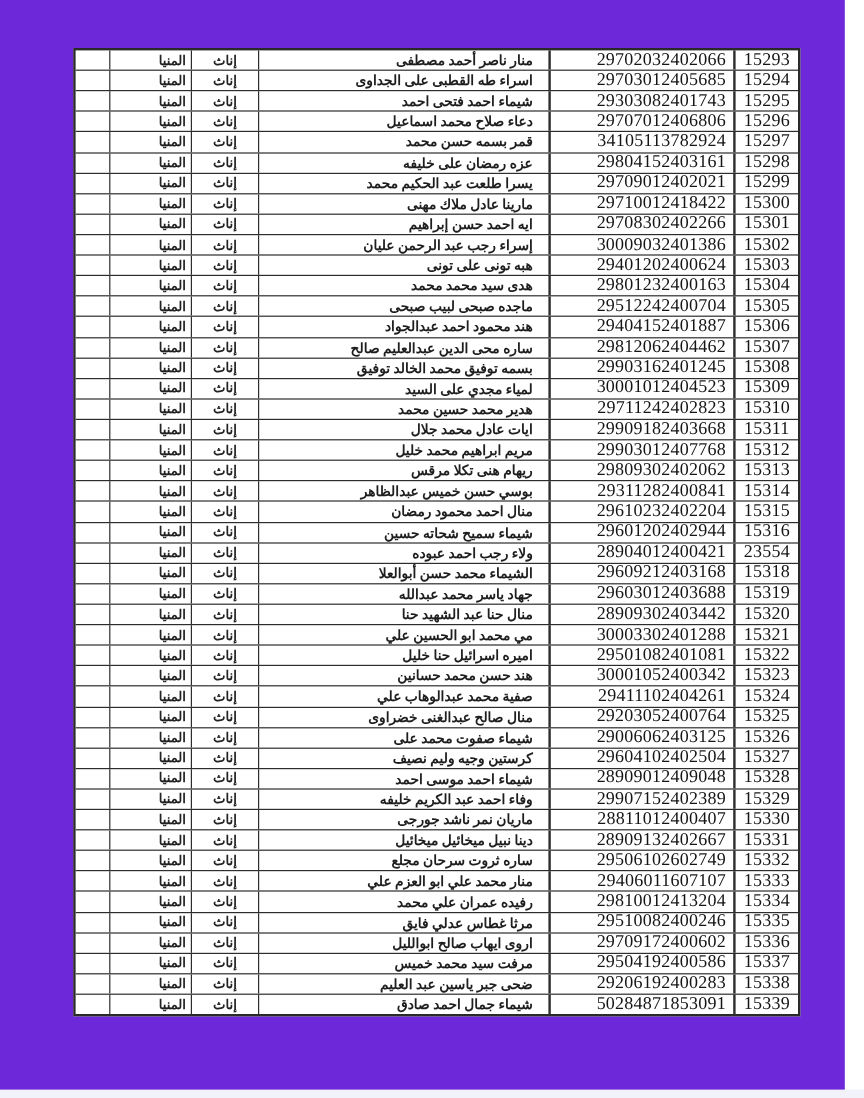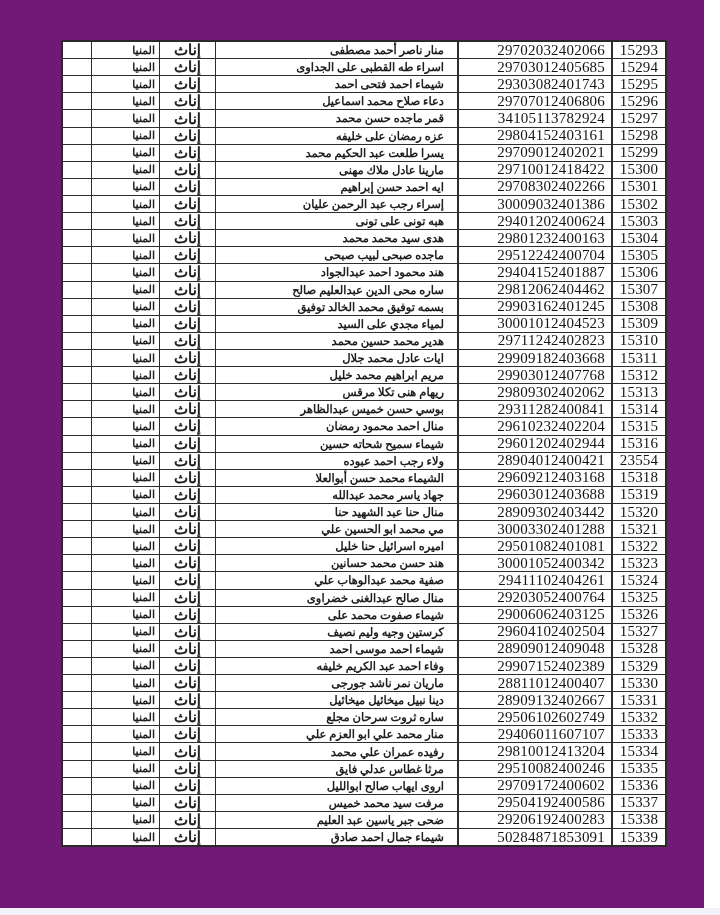--- a/index.html
+++ b/index.html
@@ -7,21 +7,21 @@
     width:720px;
     height:915px;
     background:#ffffff;
     overflow:hidden;
     font-family:"Liberation Serif", serif;
   }
   .page{
     position:relative;
     width:704px;
     height:915px;
-    background:#701a75;
+    background:#6d28d9;
   }
   
   .scan-table{
     position:absolute;
     left:61px;
     top:40px;
     width:606px;
     height:807px;
     border:2px solid #2a2a2a;
     box-sizing:border-box;
@@ -61,21 +61,21 @@
     justify-content:flex-start; 
     padding-right:4px;
     font-size:11px;
     font-weight:700;
     color:#222;
   }
   .c-gender{
     width:56px;
     direction:rtl;
     justify-content:center;
-    font-size:15px;
+    font-size:11px;
     font-weight:700;
     color:#222;
   }
   .c-name{
     flex:1 1 auto;
     direction:rtl;
     justify-content:flex-start; 
     padding-right:13px;
     font-size:11.5px;
     font-weight:700;
@@ -146,21 +146,21 @@
     <div class="cell c-gender">إناث</div>
     <div class="cell c-name">دعاء صلاح محمد اسماعيل</div>
     <div class="cell c-id">29707012406806</div>
     <div class="cell c-serial">15296</div>
   </div>
 
   <div class="row">
     <div class="cell c-blank"></div>
     <div class="cell c-gov">المنيا</div>
     <div class="cell c-gender">إناث</div>
-    <div class="cell c-name">قمر ماجده حسن محمد</div>
+    <div class="cell c-name">قمر بسمه حسن محمد</div>
     <div class="cell c-id">34105113782924</div>
     <div class="cell c-serial">15297</div>
   </div>
 
   <div class="row">
     <div class="cell c-blank"></div>
     <div class="cell c-gov">المنيا</div>
     <div class="cell c-gender">إناث</div>
     <div class="cell c-name">عزه رمضان على خليفه</div>
     <div class="cell c-id">29804152403161</div>

